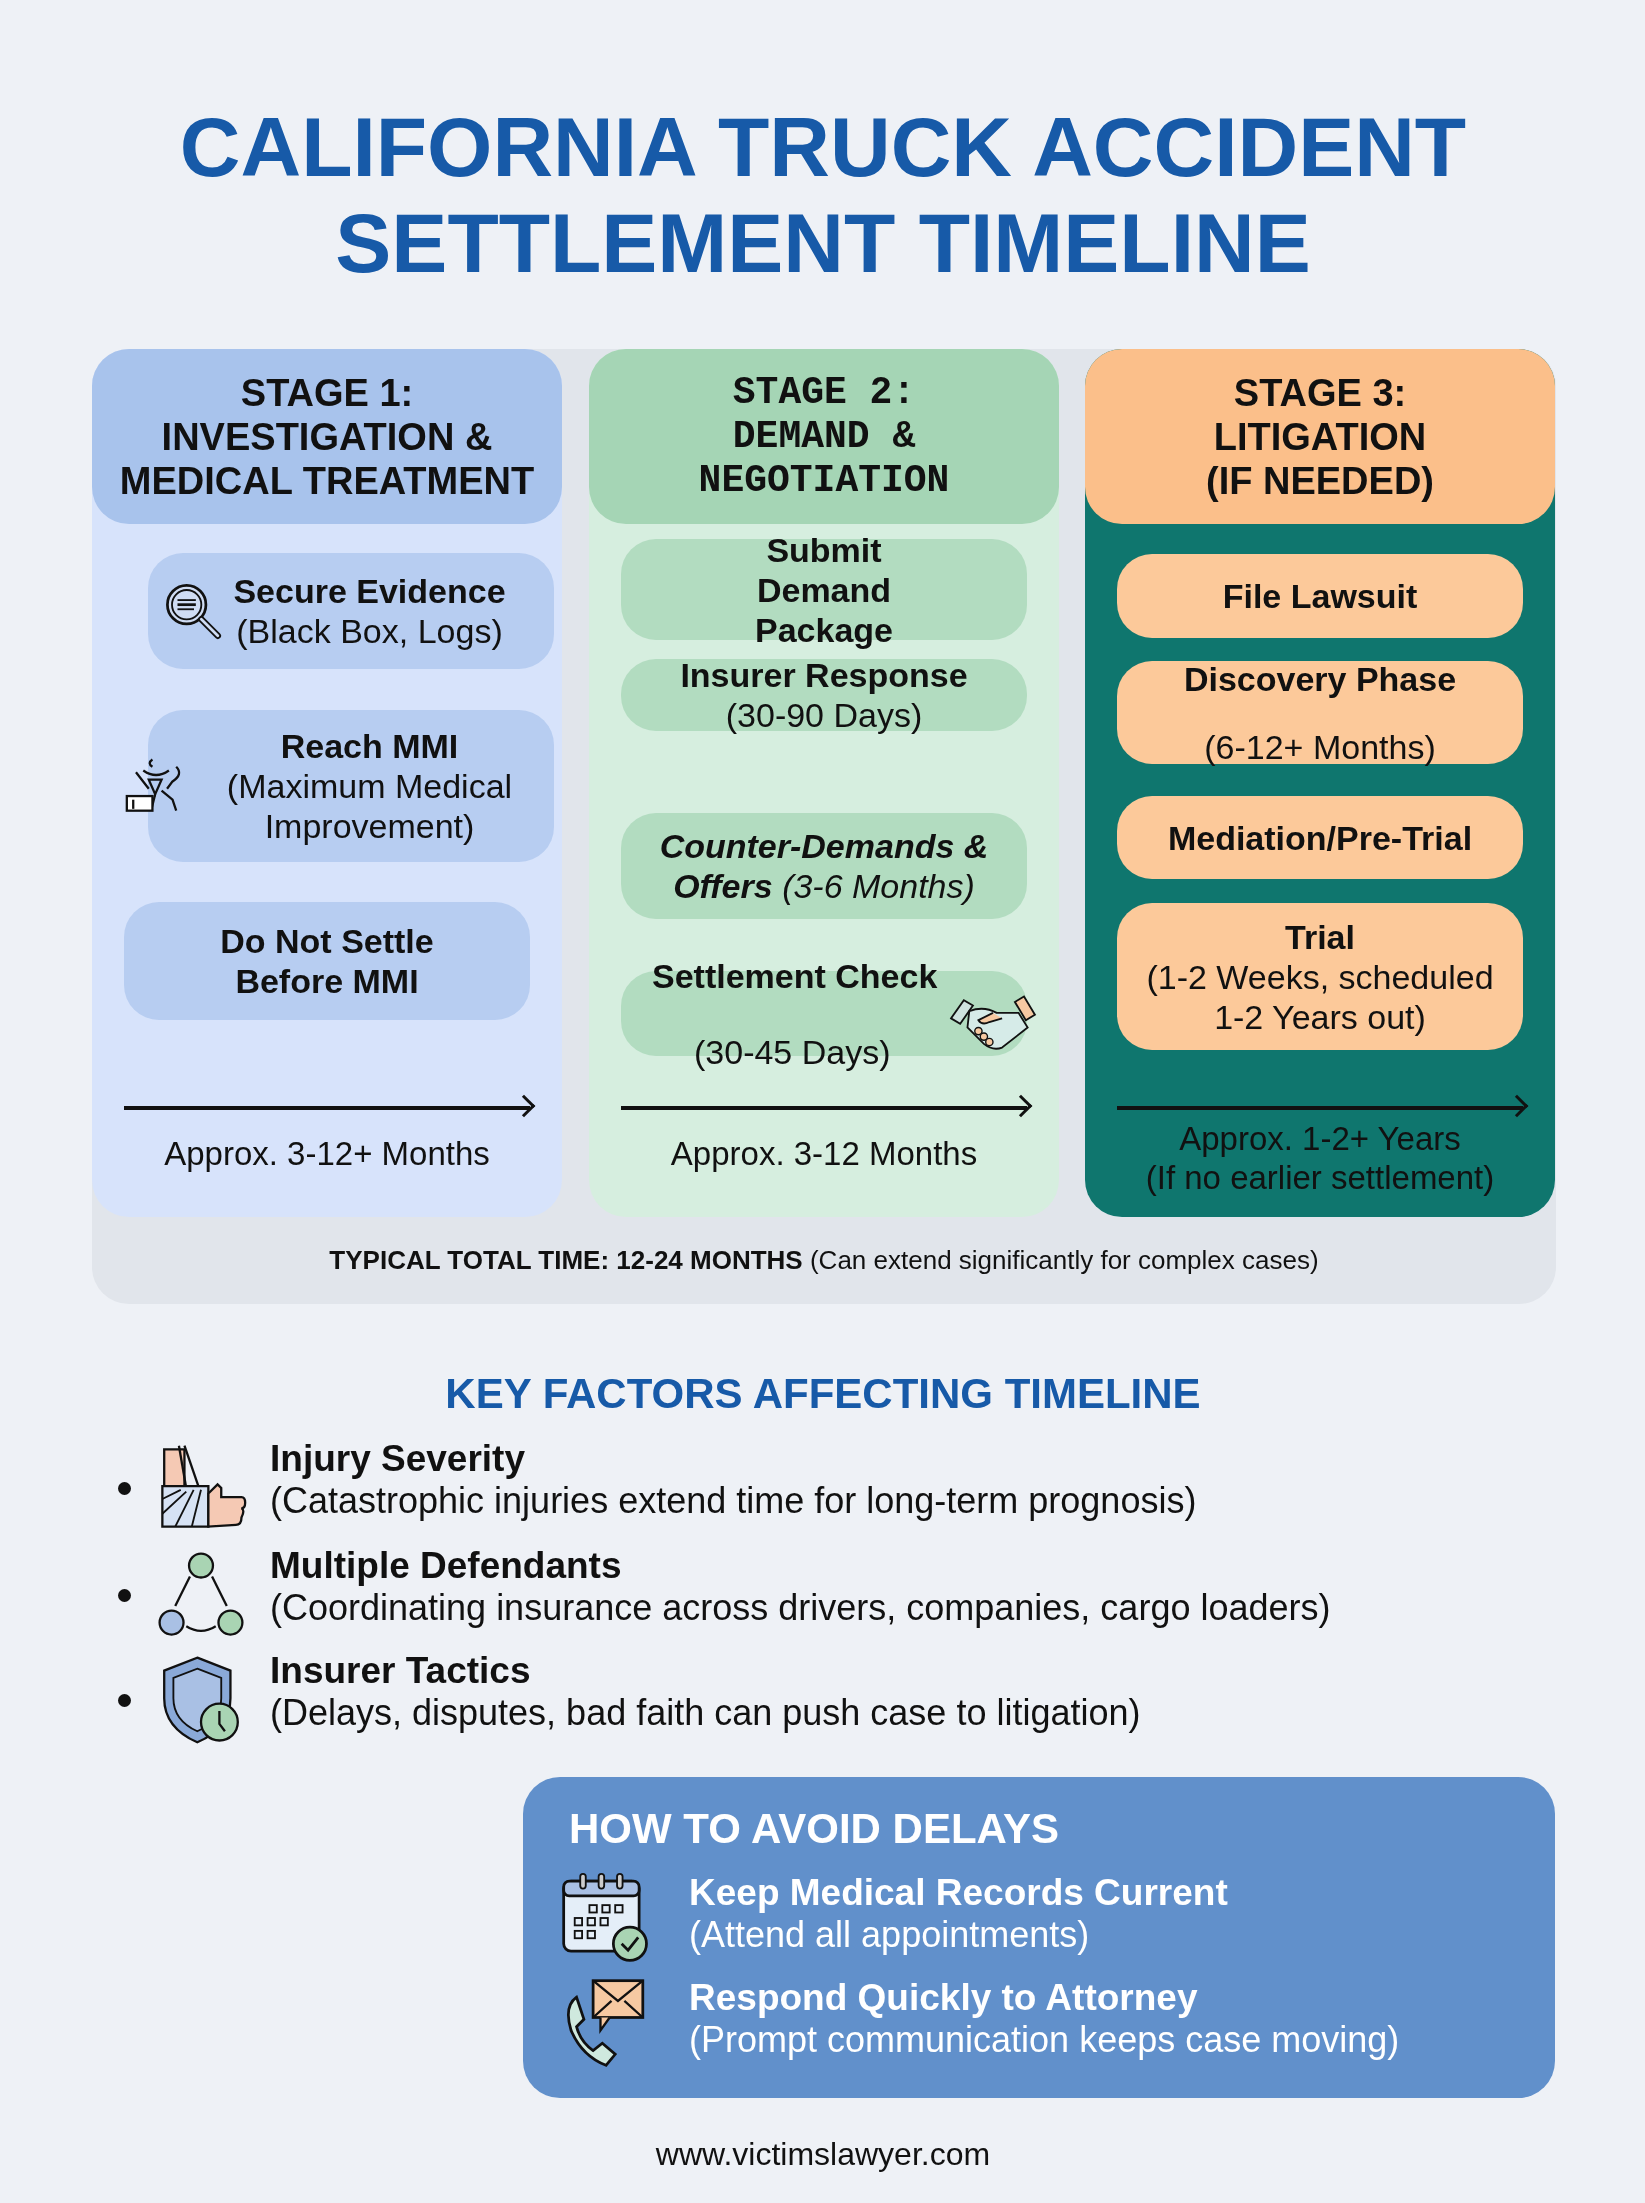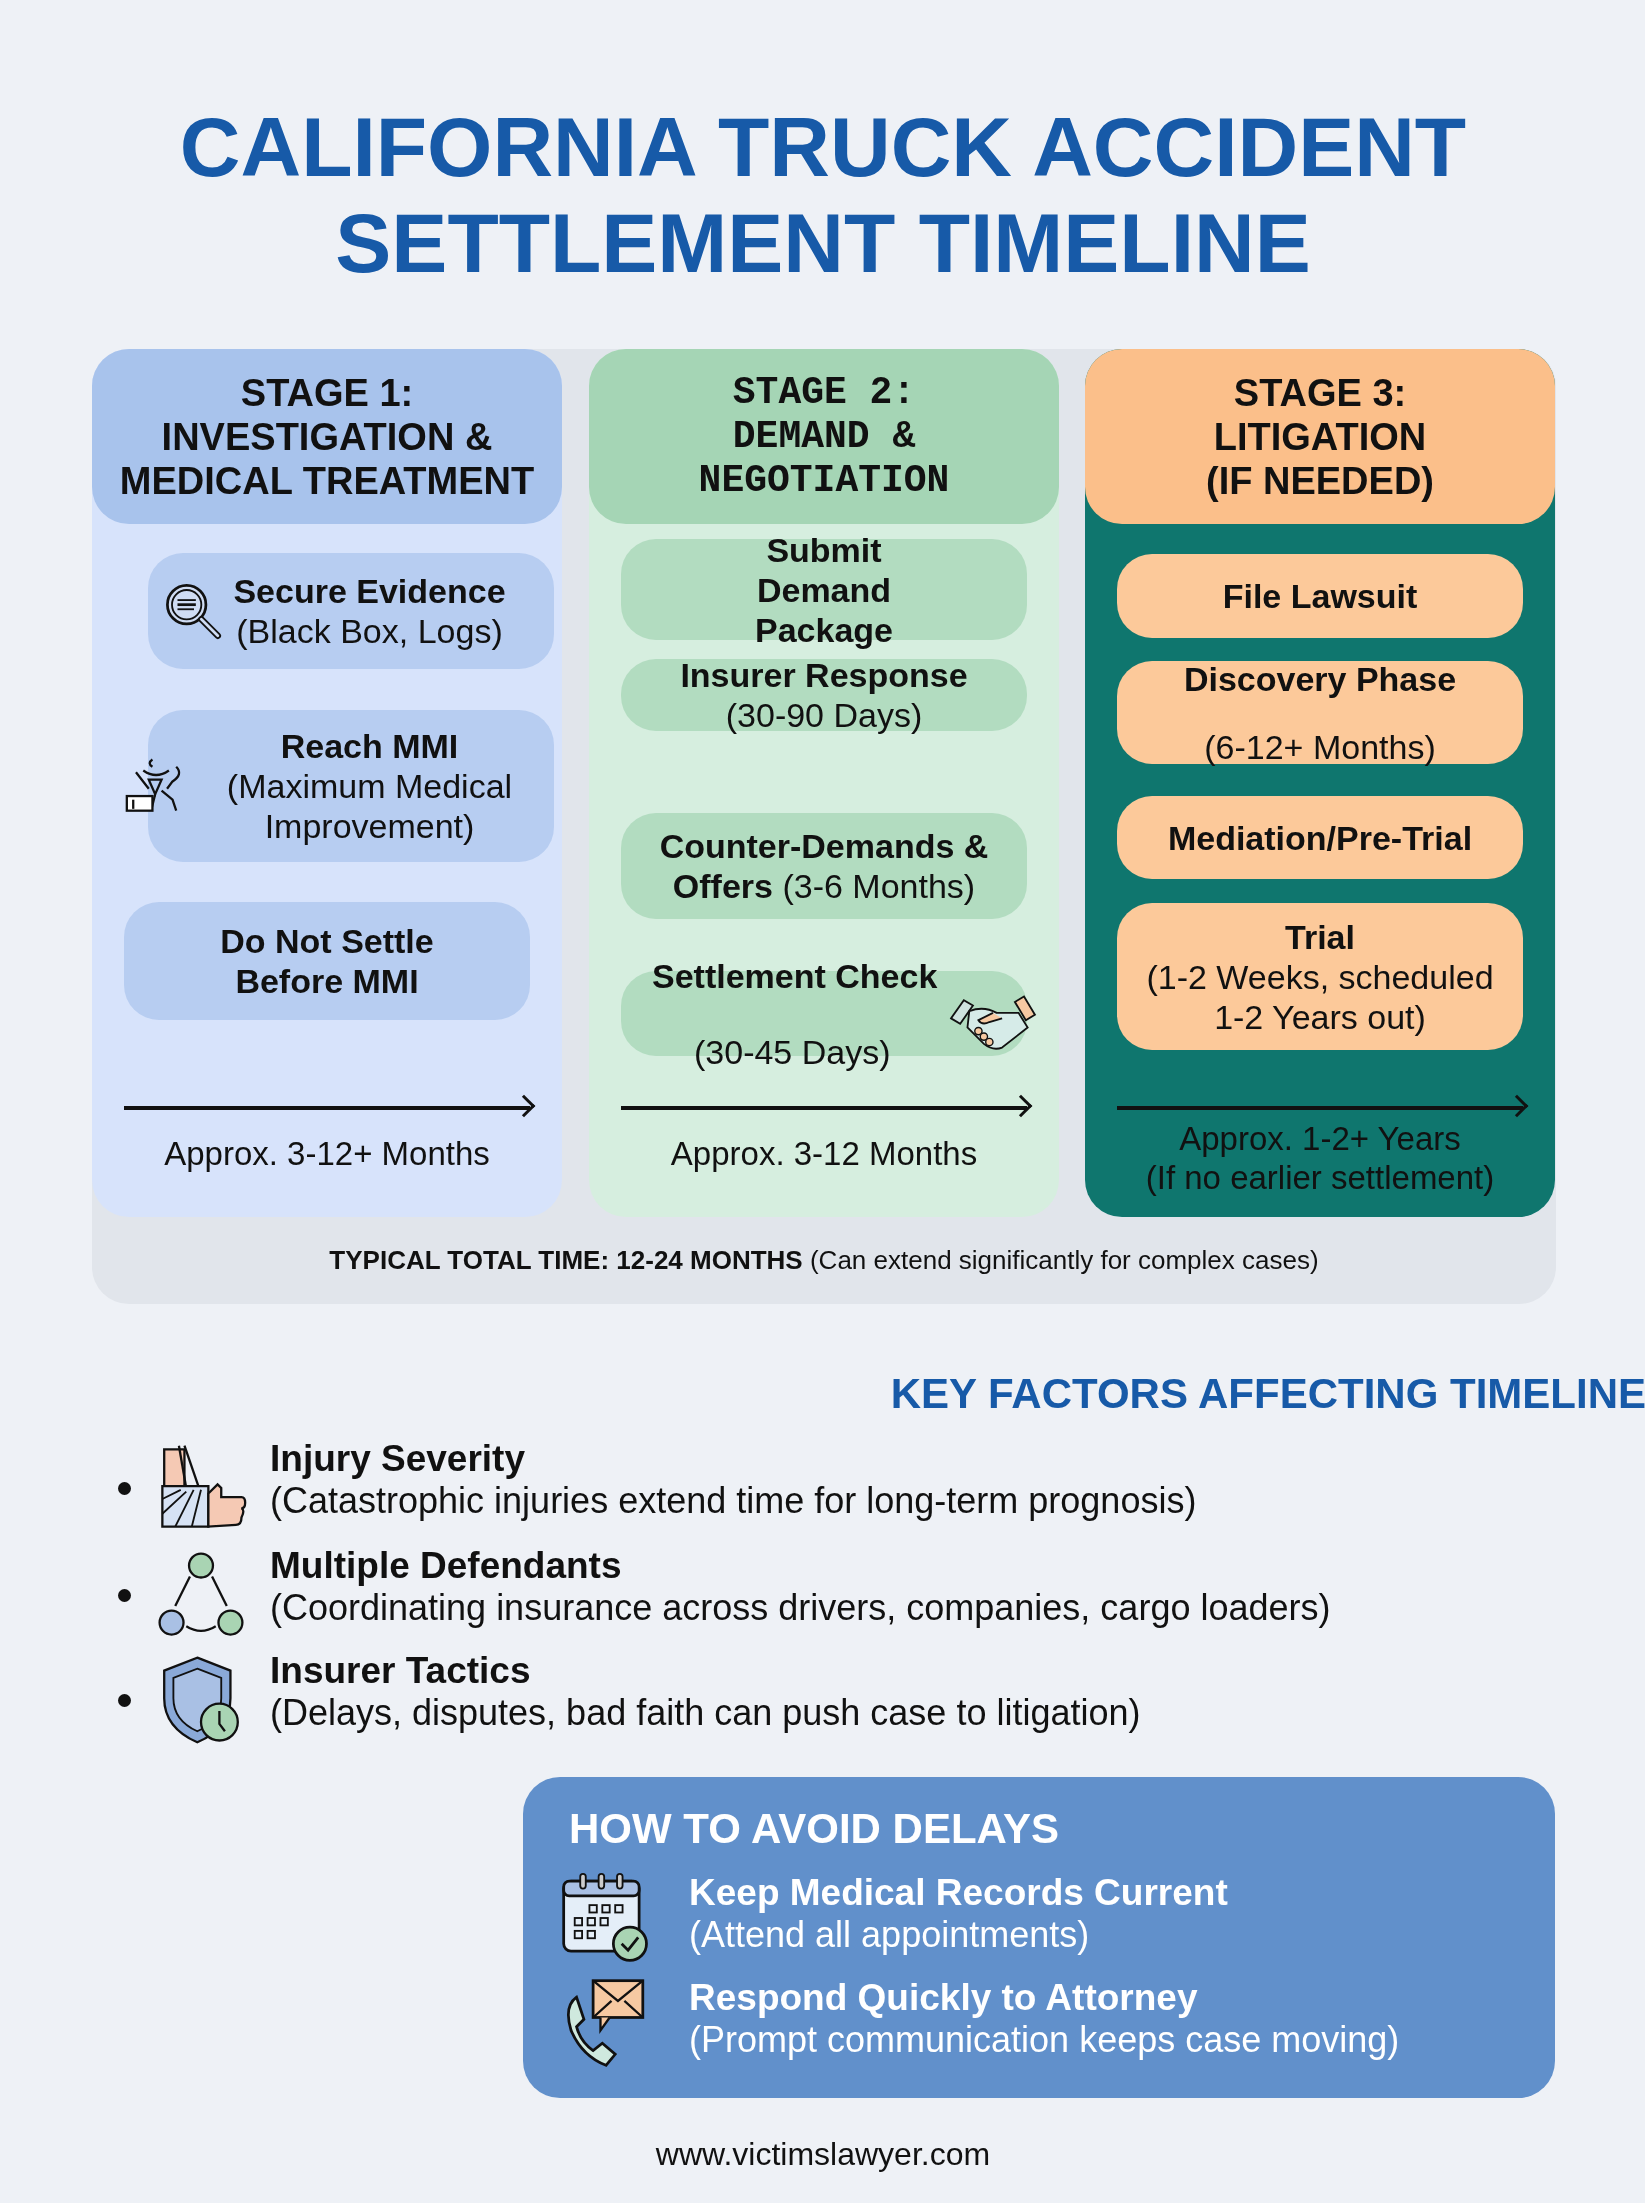--- a/index.html
+++ b/index.html
@@ -56,21 +56,21 @@
   .arrow::after {
     content: ""; position: absolute; right: -1.8px; top: -8.3px; width: 13px; height: 13px;
     border-top: 3.7px solid #111; border-right: 3.7px solid #111; transform: rotate(45deg);
   }
   .dur {
     position: absolute; left: 0; width: 470px; text-align: center;
     font-size: 33px; line-height: 39px; color: #111;
   }
   .icon { position: absolute; }
   .kf-title {
-    position: absolute; left: 0; top: 1368px; width: 1646px; text-align: right;
+    position: absolute; left: 0; top: 1368px; width: 1646px; text-align: center;
     color: #175aa8; font-weight: 700; font-size: 42px; line-height: 51px;
   }
   .kf-item { position: absolute; left: 118px; width: 1377px; height: 101px; }
   .kf-bullet { position: absolute; left: 0; top: 44px; width: 13px; height: 13px; background: #111; border-radius: 50%; }
   .kf-icon { position: absolute; left: 37px; top: 3.7px; width: 92px; height: 92px; }
   .kf-text { position: absolute; left: 152px; top: 0; }
   .kf-text .h { font-weight: 700; font-size: 37px; line-height: 42px; }
   .kf-text .d { font-size: 36px; line-height: 42px; }
   .avoid {
     position: absolute; left: 523px; top: 1777px; width: 1032px; height: 321px;
@@ -147,21 +147,21 @@
     <div>NEGOTIATION</div>
   </div>
 
   <div class="pill" style="top:190px;height:101px;padding:0 83px;">
     <div class="b">Submit Demand Package</div>
   </div>
   <div class="pill" style="top:310px;height:72px;">
     <div class="b">Insurer Response</div>
     <div class="n">(30-90 Days)</div>
   </div>
-  <div class="pill" style="top:464px;height:106px;">
+  <div class="pill" style="top:464px;height:106px;font-style:italic;">
     <div style="max-width:367px;">
       <span class="b">Counter-Demands &amp; Offers</span>
       <span class="n">(3-6 Months)</span>
     </div>
   </div>
   <div class="pill" style="top:622px;height:85px;align-items:flex-start;padding-left:31px;gap:36px;">
     <div class="b">Settlement Check</div>
     <div class="n" style="padding-left:42px;">(30-45 Days)</div>
     <svg class="icon" style="left:326px;top:20px;" width="92" height="62" viewBox="0 0 100 68">
       <path d="M4 30 l14 -20 l10 6 l-14 20 z" fill="#cfe3df" stroke="#111" stroke-width="2"></path>

